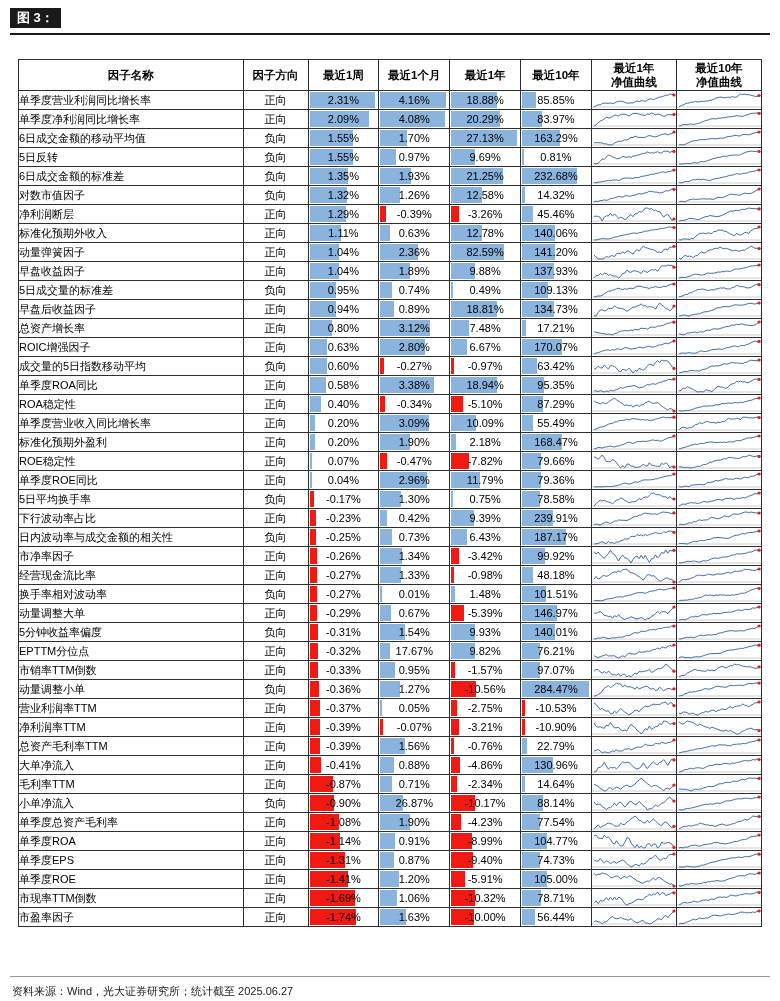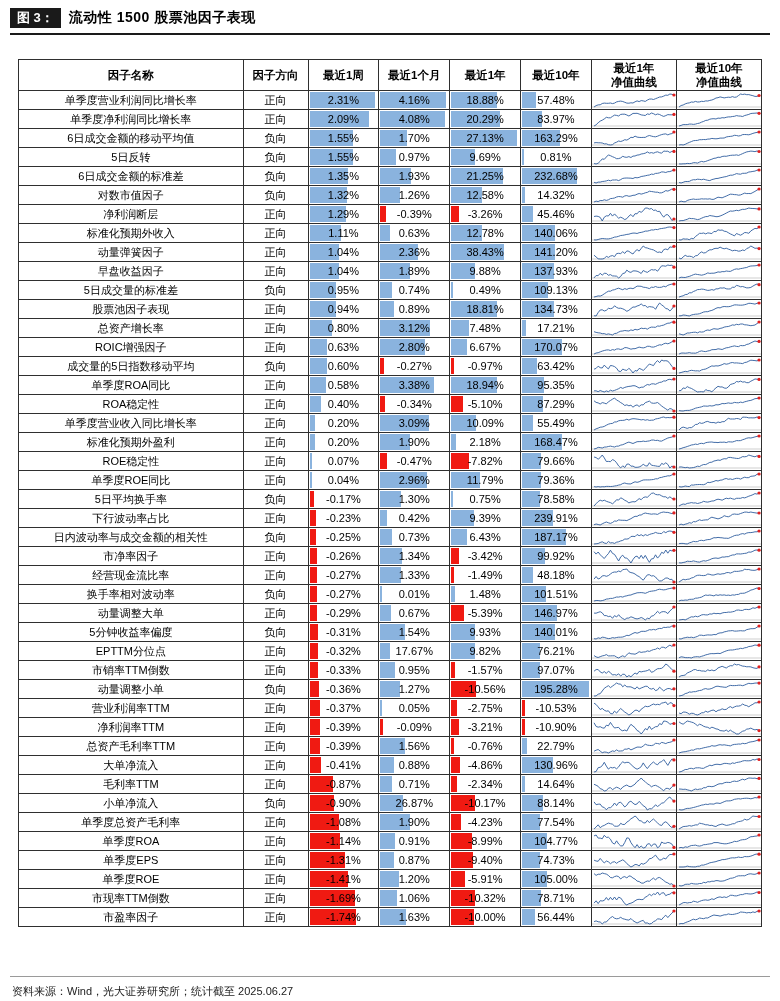--- a/index.html
+++ b/index.html
@@ -48,21 +48,21 @@
     font-size:11.5px;
     height:30px;
     line-height:14px;
     background:#ffffff;
   }
   thead th.two-line{font-size:10.5px;}
   .c-name{width:222px;text-align:center;}
   .c-dir{width:64px;text-align:center;}
   .c-val{width:70px;text-align:center;position:relative;}
   .c-spark{width:84px;padding:0;}
-  td.name{text-align:center;font-size:11px;}
+  td.name{text-align:left;font-size:11px;}
   td.dir{text-align:center;font-size:11px;}
   td.val{text-align:center;font-size:11px;position:relative;}
   .valtext{position:relative;z-index:2;}
   .bar{
     position:absolute;top:1px;bottom:1px;
     z-index:1;
   }
   .bar.pos{background:#8ab3de;}
   .bar.neg{background:#f01a12;}
   .spark{display:block;width:100%;height:18px;}
@@ -79,21 +79,20 @@
     font-size:11px;color:#222;
   }
 </style>
 </head>
 <body>
 
 <div class="page">
 
   <div class="title-bar">
     <span class="title-tag">图 3：</span>
-    <span class="title-text">流动性 1500 股票池因子表现</span>
   </div>
 
   <div class="tbl-wrap">
     <table class="factor">
       <colgroup>
         <col class="c-name">
           <col class="c-dir">
           <col class="c-val">
           <col class="c-val">
         <col class="c-val">
@@ -119,21 +118,21 @@
           </th>
         </tr>
       </thead>
       <tbody id="tbody">
           <tr>
             <td class="name">单季度营业利润同比增长率</td>
             <td class="dir">正向</td>
             <td class="val"><span class="bar pos" style="left:1px;width:65.5px;"></span><span class="valtext">2.31%</span></td>
             <td class="val"><span class="bar pos" style="left:1px;width:65.8px;"></span><span class="valtext">4.16%</span></td>
             <td class="val"><span class="bar pos" style="left:1px;width:45.9px;"></span><span class="valtext">18.88%</span></td>
-            <td class="val"><span class="bar pos" style="left:1px;width:13.5px;"></span><span class="valtext">57.48%</span></td>
+            <td class="val"><span class="bar pos" style="left:1px;width:13.5px;"></span><span class="valtext">85.85%</span></td>
             <td class="c-spark">
               <svg class="spark" viewBox="0 0 82 18" preserveAspectRatio="none">
                 <line class="zero" x1="0" y1="16" x2="82" y2="16"></line>
                 <polyline points="2.0,16.0 4.0,14.6 6.0,13.9 8.0,13.8 10.0,12.5 12.0,12.1 14.0,12.3 16.0,12.3 18.0,12.0 20.0,12.6 22.0,12.1 24.0,10.9 26.0,10.4 28.0,10.1 30.0,10.5 32.0,11.3 34.0,12.1 36.0,12.2 38.0,11.8 40.0,12.0 42.0,10.8 44.0,9.9 46.0,10.6 48.0,9.6 50.0,9.9 52.0,10.4 54.0,9.1 56.0,8.1 58.0,8.0 60.0,8.5 62.0,7.7 64.0,6.9 66.0,6.0 68.0,5.9 70.0,5.1 72.0,4.1 74.0,4.3 76.0,3.0 78.0,3.3 80.0,4.0"></polyline>
                 <circle class="dot" cx="80.0" cy="4.0" r="1.6"></circle>
               </svg>
             </td>
             <td class="c-spark">
               <svg class="spark" viewBox="0 0 82 18" preserveAspectRatio="none">
                 <line class="zero" x1="0" y1="16" x2="82" y2="16"></line>
@@ -294,21 +293,21 @@
                 <polyline points="2.0,15.9 4.0,16.0 6.0,14.8 8.0,15.1 10.0,15.0 12.0,15.7 14.0,14.4 16.0,14.8 18.0,12.5 20.0,11.0 22.0,9.3 24.0,9.4 26.0,9.0 28.0,9.9 30.0,8.9 32.0,9.2 34.0,9.6 36.0,7.4 38.0,7.7 40.0,5.8 42.0,6.3 44.0,6.0 46.0,7.2 48.0,7.5 50.0,8.7 52.0,9.9 54.0,10.8 56.0,11.9 58.0,9.5 60.0,10.4 62.0,11.2 64.0,10.0 66.0,8.5 68.0,8.7 70.0,9.3 72.0,6.9 74.0,5.6 76.0,4.4 78.0,4.7 80.0,3.0"></polyline>
                 <circle class="dot" cx="80.0" cy="3.0" r="1.6"></circle>
               </svg>
             </td>
           </tr>
           <tr>
             <td class="name">动量弹簧因子</td>
             <td class="dir">正向</td>
             <td class="val"><span class="bar pos" style="left:1px;width:29.5px;"></span><span class="valtext">1.04%</span></td>
             <td class="val"><span class="bar pos" style="left:1px;width:37.3px;"></span><span class="valtext">2.36%</span></td>
-            <td class="val"><span class="bar pos" style="left:1px;width:52.7px;"></span><span class="valtext">38.43%</span></td>
+            <td class="val"><span class="bar pos" style="left:1px;width:52.7px;"></span><span class="valtext">82.59%</span></td>
             <td class="val"><span class="bar pos" style="left:1px;width:33.1px;"></span><span class="valtext">141.20%</span></td>
             <td class="c-spark">
               <svg class="spark" viewBox="0 0 82 18" preserveAspectRatio="none">
                 <line class="zero" x1="0" y1="16" x2="82" y2="16"></line>
                 <polyline points="2.0,12.2 4.0,14.0 6.0,15.8 8.0,16.0 10.0,16.0 12.0,15.5 14.0,13.3 16.0,14.4 18.0,13.1 20.0,12.6 22.0,13.7 24.0,10.6 26.0,10.3 28.0,10.6 30.0,8.7 32.0,10.4 34.0,7.9 36.0,8.3 38.0,9.9 40.0,11.0 42.0,8.3 44.0,6.6 46.0,8.1 48.0,5.5 50.0,3.0 52.0,4.6 54.0,5.0 56.0,5.8 58.0,6.4 60.0,6.9 62.0,8.2 64.0,9.4 66.0,9.0 68.0,9.7 70.0,6.6 72.0,6.0 74.0,6.8 76.0,3.9 78.0,4.3 80.0,3.3"></polyline>
                 <circle class="dot" cx="80.0" cy="3.3" r="1.6"></circle>
               </svg>
             </td>
             <td class="c-spark">
               <svg class="spark" viewBox="0 0 82 18" preserveAspectRatio="none">
@@ -356,21 +355,21 @@
             </td>
             <td class="c-spark">
               <svg class="spark" viewBox="0 0 82 18" preserveAspectRatio="none">
                 <line class="zero" x1="0" y1="16" x2="82" y2="16"></line>
                 <polyline points="2.0,16.0 4.0,15.3 6.0,14.8 8.0,13.6 10.0,13.4 12.0,11.8 14.0,11.8 16.0,10.5 18.0,9.7 20.0,8.6 22.0,8.5 24.0,8.1 26.0,8.3 28.0,8.9 30.0,9.4 32.0,9.2 34.0,8.6 36.0,9.2 38.0,7.8 40.0,7.9 42.0,6.9 44.0,7.1 46.0,6.8 48.0,7.8 50.0,8.0 52.0,7.9 54.0,6.3 56.0,6.3 58.0,4.4 60.0,4.9 62.0,5.8 64.0,5.5 66.0,6.2 68.0,6.9 70.0,6.8 72.0,6.4 74.0,5.1 76.0,3.9 78.0,3.0 80.0,3.7"></polyline>
                 <circle class="dot" cx="80.0" cy="3.7" r="1.6"></circle>
               </svg>
             </td>
           </tr>
           <tr>
-            <td class="name">股票池因子表现</td>
+            <td class="name">早盘后收益因子</td>
             <td class="dir">正向</td>
             <td class="val"><span class="bar pos" style="left:1px;width:26.6px;"></span><span class="valtext">0.94%</span></td>
             <td class="val"><span class="bar pos" style="left:1px;width:14.1px;"></span><span class="valtext">0.89%</span></td>
             <td class="val"><span class="bar pos" style="left:1px;width:45.7px;"></span><span class="valtext">18.81%</span></td>
             <td class="val"><span class="bar pos" style="left:1px;width:31.6px;"></span><span class="valtext">134.73%</span></td>
             <td class="c-spark">
               <svg class="spark" viewBox="0 0 82 18" preserveAspectRatio="none">
                 <line class="zero" x1="0" y1="16" x2="82" y2="16"></line>
                 <polyline points="2.0,15.7 4.0,16.0 6.0,12.6 8.0,10.0 10.0,9.8 12.0,11.0 14.0,10.3 16.0,8.3 18.0,8.7 20.0,8.2 22.0,5.8 24.0,7.4 26.0,8.3 28.0,8.2 30.0,8.8 32.0,9.8 34.0,11.3 36.0,10.3 38.0,8.6 40.0,7.0 42.0,7.1 44.0,6.0 46.0,5.4 48.0,3.9 50.0,5.7 52.0,5.5 54.0,7.4 56.0,6.6 58.0,6.9 60.0,7.2 62.0,9.3 64.0,5.7 66.0,3.0 68.0,4.9 70.0,6.3 72.0,8.6 74.0,8.9 76.0,11.0 78.0,9.0 80.0,6.0"></polyline>
                 <circle class="dot" cx="80.0" cy="6.0" r="1.6"></circle>
@@ -668,21 +667,21 @@
                 <polyline points="2.0,15.8 4.0,16.0 6.0,15.5 8.0,15.1 10.0,14.2 12.0,14.4 14.0,14.5 16.0,13.9 18.0,14.4 20.0,14.9 22.0,15.1 24.0,14.3 26.0,13.7 28.0,14.1 30.0,13.4 32.0,12.7 34.0,11.7 36.0,11.2 38.0,11.0 40.0,11.4 42.0,10.9 44.0,10.0 46.0,10.1 48.0,9.7 50.0,9.7 52.0,8.7 54.0,8.0 56.0,7.9 58.0,6.9 60.0,6.9 62.0,7.0 64.0,6.7 66.0,6.4 68.0,6.1 70.0,5.0 72.0,5.2 74.0,4.3 76.0,3.2 78.0,3.0 80.0,3.2"></polyline>
                 <circle class="dot" cx="80.0" cy="3.2" r="1.6"></circle>
               </svg>
             </td>
           </tr>
           <tr>
             <td class="name">经营现金流比率</td>
             <td class="dir">正向</td>
             <td class="val"><span class="bar neg" style="left:1px;width:7.3px;"></span><span class="valtext">-0.27%</span></td>
             <td class="val"><span class="bar pos" style="left:1px;width:21.0px;"></span><span class="valtext">1.33%</span></td>
-            <td class="val"><span class="bar neg" style="left:1px;width:3.0px;"></span><span class="valtext">-1.49%</span></td>
+            <td class="val"><span class="bar neg" style="left:1px;width:3.0px;"></span><span class="valtext">-0.98%</span></td>
             <td class="val"><span class="bar pos" style="left:1px;width:11.3px;"></span><span class="valtext">48.18%</span></td>
             <td class="c-spark">
               <svg class="spark" viewBox="0 0 82 18" preserveAspectRatio="none">
                 <line class="zero" x1="0" y1="16" x2="82" y2="16"></line>
                 <polyline points="2.0,13.1 4.0,10.5 6.0,13.0 8.0,12.2 10.0,9.9 12.0,9.6 14.0,10.3 16.0,9.6 18.0,8.0 20.0,6.5 22.0,6.0 24.0,6.1 26.0,5.0 28.0,5.8 30.0,3.6 32.0,3.4 34.0,3.0 36.0,5.7 38.0,6.6 40.0,7.0 42.0,8.0 44.0,9.6 46.0,10.6 48.0,12.5 50.0,14.2 52.0,11.5 54.0,8.9 56.0,8.7 58.0,10.0 60.0,9.7 62.0,11.0 64.0,13.5 66.0,15.0 68.0,14.8 70.0,13.4 72.0,12.0 74.0,12.1 76.0,13.5 78.0,13.3 80.0,16.0"></polyline>
                 <circle class="dot" cx="80.0" cy="16.0" r="1.6"></circle>
               </svg>
             </td>
             <td class="c-spark">
               <svg class="spark" viewBox="0 0 82 18" preserveAspectRatio="none">
@@ -801,21 +800,21 @@
                 <circle class="dot" cx="80.0" cy="5.8" r="1.6"></circle>
               </svg>
             </td>
           </tr>
           <tr>
             <td class="name">动量调整小单</td>
             <td class="dir">负向</td>
             <td class="val"><span class="bar neg" style="left:1px;width:9.7px;"></span><span class="valtext">-0.36%</span></td>
             <td class="val"><span class="bar pos" style="left:1px;width:20.1px;"></span><span class="valtext">1.27%</span></td>
             <td class="val"><span class="bar neg" style="left:1px;width:24.4px;"></span><span class="valtext">-10.56%</span></td>
-            <td class="val"><span class="bar pos" style="left:1px;width:66.7px;"></span><span class="valtext">195.28%</span></td>
+            <td class="val"><span class="bar pos" style="left:1px;width:66.7px;"></span><span class="valtext">284.47%</span></td>
             <td class="c-spark">
               <svg class="spark" viewBox="0 0 82 18" preserveAspectRatio="none">
                 <line class="zero" x1="0" y1="16" x2="82" y2="16"></line>
                 <polyline points="2.0,16.0 4.0,15.9 6.0,14.2 8.0,13.7 10.0,11.0 12.0,8.3 14.0,6.9 16.0,5.7 18.0,7.6 20.0,6.1 22.0,4.6 24.0,3.0 26.0,4.0 28.0,4.1 30.0,6.8 32.0,5.0 34.0,6.8 36.0,6.8 38.0,6.9 40.0,7.9 42.0,9.0 44.0,6.8 46.0,9.0 48.0,8.0 50.0,7.2 52.0,6.3 54.0,6.3 56.0,8.4 58.0,9.1 60.0,8.3 62.0,10.6 64.0,9.9 66.0,7.2 68.0,9.1 70.0,10.9 72.0,9.4 74.0,8.5 76.0,8.6 78.0,9.6 80.0,8.8"></polyline>
                 <circle class="dot" cx="80.0" cy="8.8" r="1.6"></circle>
               </svg>
             </td>
             <td class="c-spark">
               <svg class="spark" viewBox="0 0 82 18" preserveAspectRatio="none">
                 <line class="zero" x1="0" y1="16" x2="82" y2="16"></line>
@@ -843,21 +842,21 @@
                 <line class="zero" x1="0" y1="16" x2="82" y2="16"></line>
                 <polyline points="2.0,14.0 4.0,14.7 6.0,13.1 8.0,13.1 10.0,13.8 12.0,15.2 14.0,14.3 16.0,14.4 18.0,15.5 20.0,16.0 22.0,15.1 24.0,13.8 26.0,13.7 28.0,12.2 30.0,13.2 32.0,12.2 34.0,11.3 36.0,11.1 38.0,12.8 40.0,11.3 42.0,11.0 44.0,9.8 46.0,10.6 48.0,10.4 50.0,8.7 52.0,7.6 54.0,8.9 56.0,7.9 58.0,7.1 60.0,7.1 62.0,6.6 64.0,5.0 66.0,6.2 68.0,6.6 70.0,7.8 72.0,6.3 74.0,5.3 76.0,3.8 78.0,3.8 80.0,3.0"></polyline>
                 <circle class="dot" cx="80.0" cy="3.0" r="1.6"></circle>
               </svg>
             </td>
           </tr>
           <tr>
             <td class="name">净利润率TTM</td>
             <td class="dir">正向</td>
             <td class="val"><span class="bar neg" style="left:1px;width:10.5px;"></span><span class="valtext">-0.39%</span></td>
-            <td class="val"><span class="bar neg" style="left:1px;width:3.0px;"></span><span class="valtext">-0.09%</span></td>
+            <td class="val"><span class="bar neg" style="left:1px;width:3.0px;"></span><span class="valtext">-0.07%</span></td>
             <td class="val"><span class="bar neg" style="left:1px;width:7.4px;"></span><span class="valtext">-3.21%</span></td>
             <td class="val"><span class="bar neg" style="left:1px;width:3.0px;"></span><span class="valtext">-10.90%</span></td>
             <td class="c-spark">
               <svg class="spark" viewBox="0 0 82 18" preserveAspectRatio="none">
                 <line class="zero" x1="0" y1="16" x2="82" y2="16"></line>
                 <polyline points="2.0,4.8 4.0,8.4 6.0,9.2 8.0,8.7 10.0,9.8 12.0,10.2 14.0,7.2 16.0,7.8 18.0,4.4 20.0,7.5 22.0,10.0 24.0,9.6 26.0,9.4 28.0,11.9 30.0,12.8 32.0,12.0 34.0,13.0 36.0,9.2 38.0,6.3 40.0,8.0 42.0,9.7 44.0,12.5 46.0,13.5 48.0,16.0 50.0,13.6 52.0,10.6 54.0,11.8 56.0,8.1 58.0,11.4 60.0,10.0 62.0,8.7 64.0,8.6 66.0,5.6 68.0,6.6 70.0,3.0 72.0,3.3 74.0,4.1 76.0,6.3 78.0,5.6 80.0,5.5"></polyline>
                 <circle class="dot" cx="80.0" cy="5.5" r="1.6"></circle>
               </svg>
             </td>
             <td class="c-spark">

